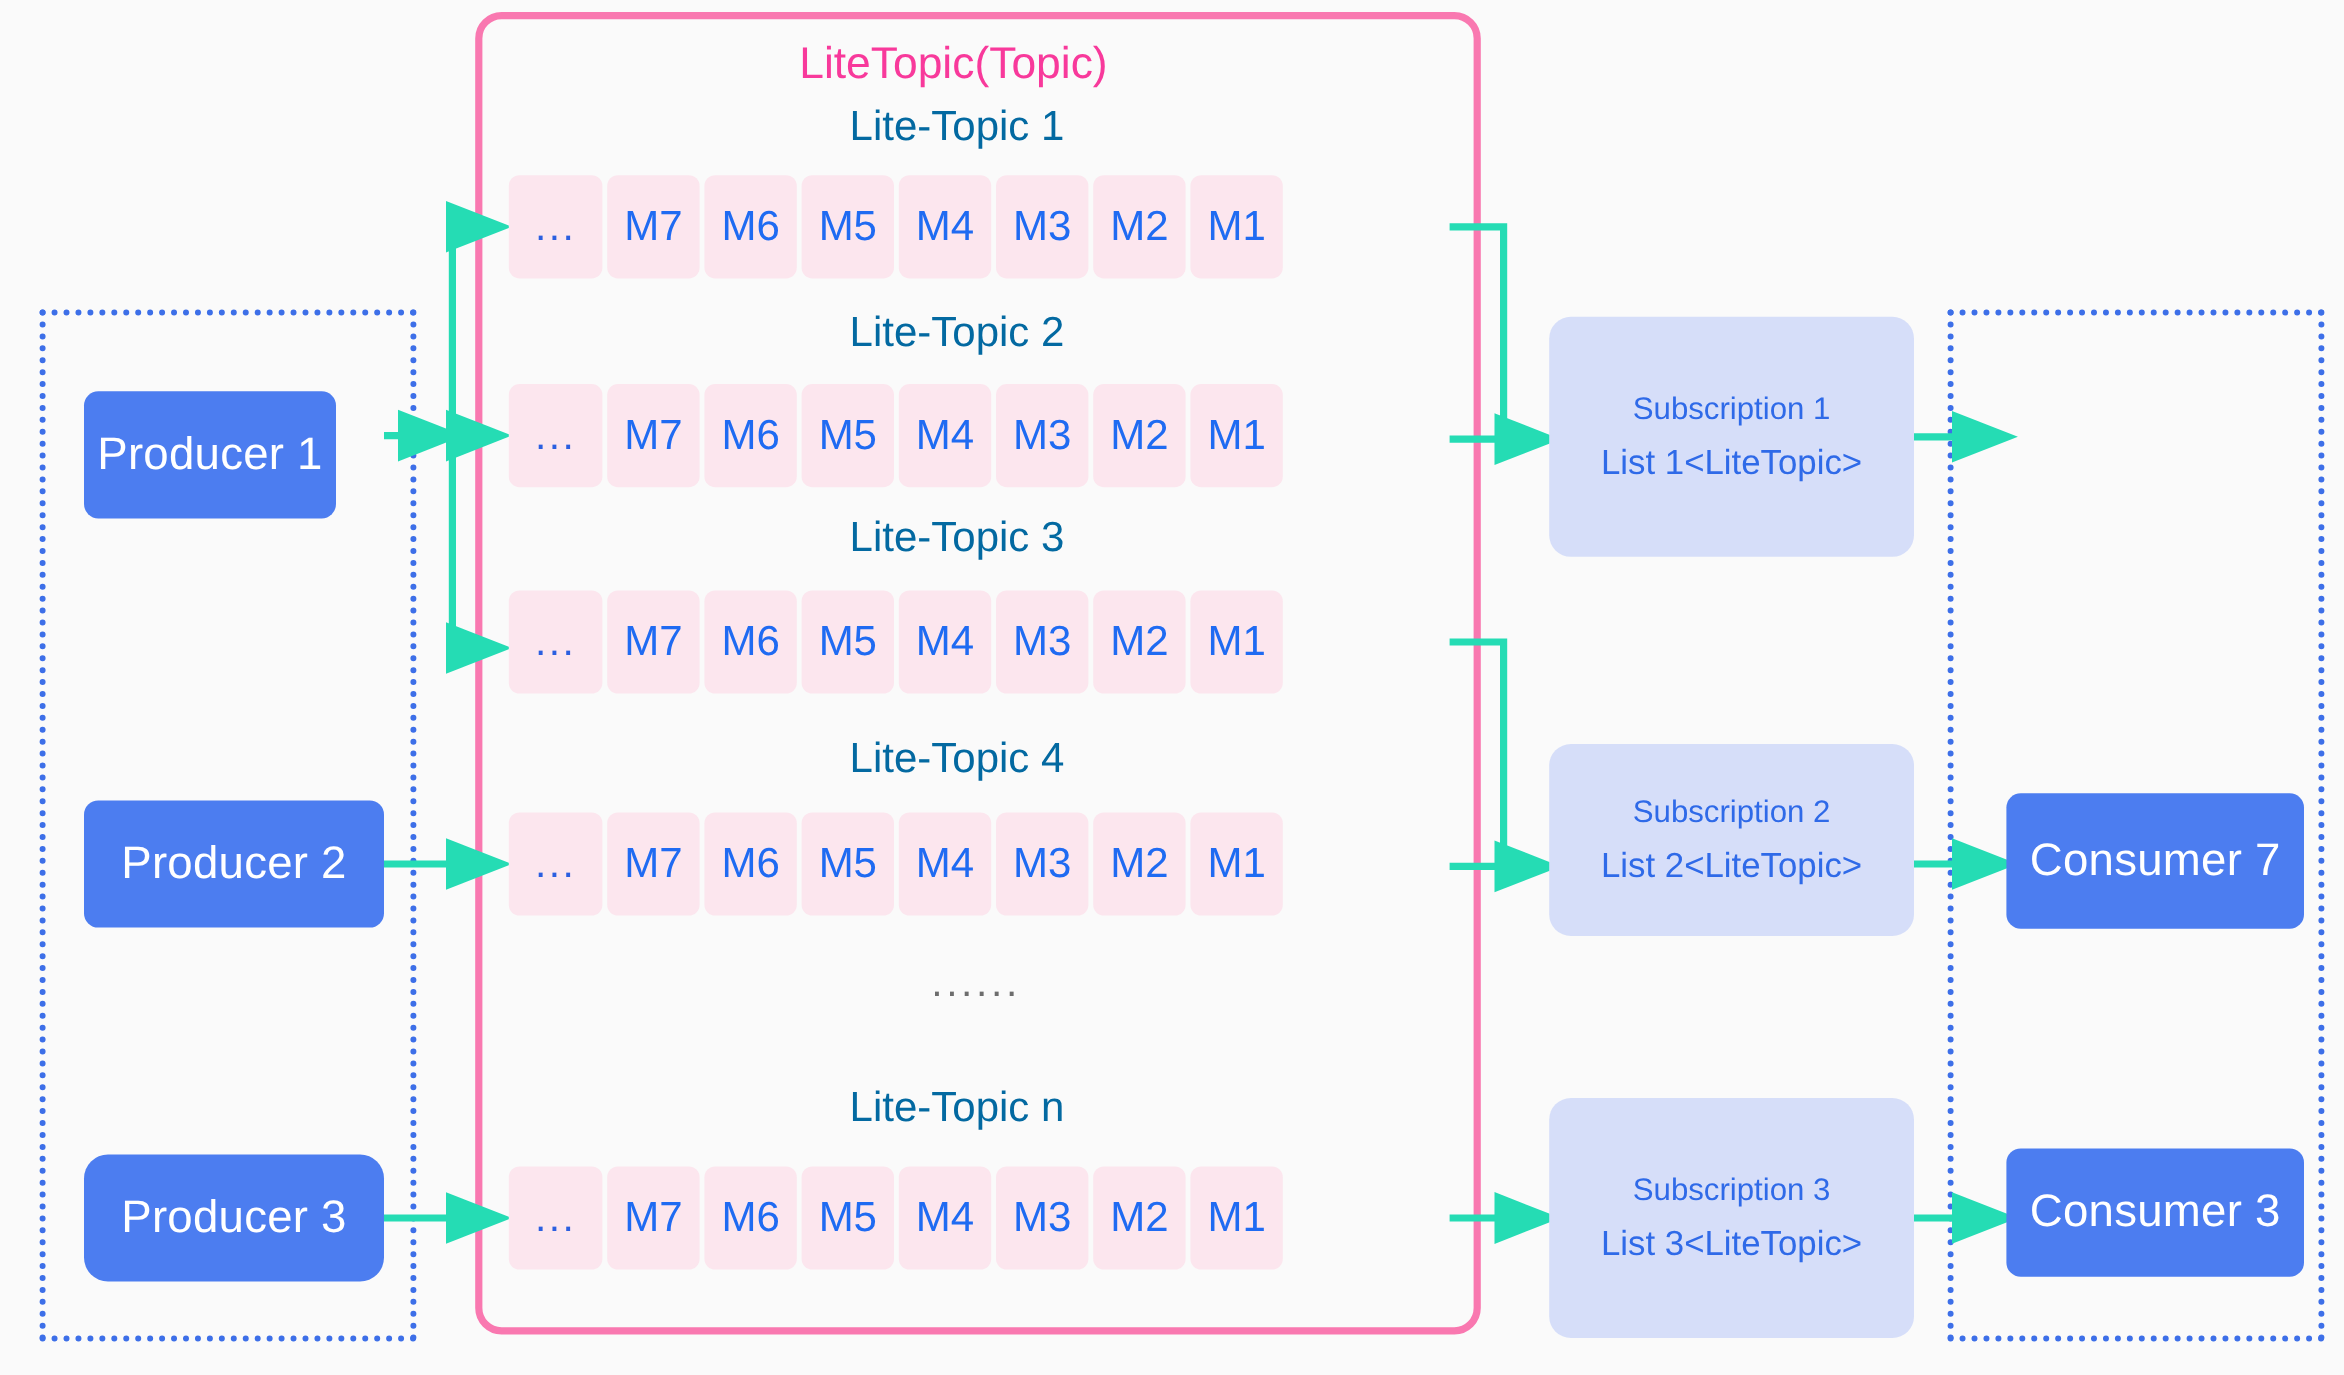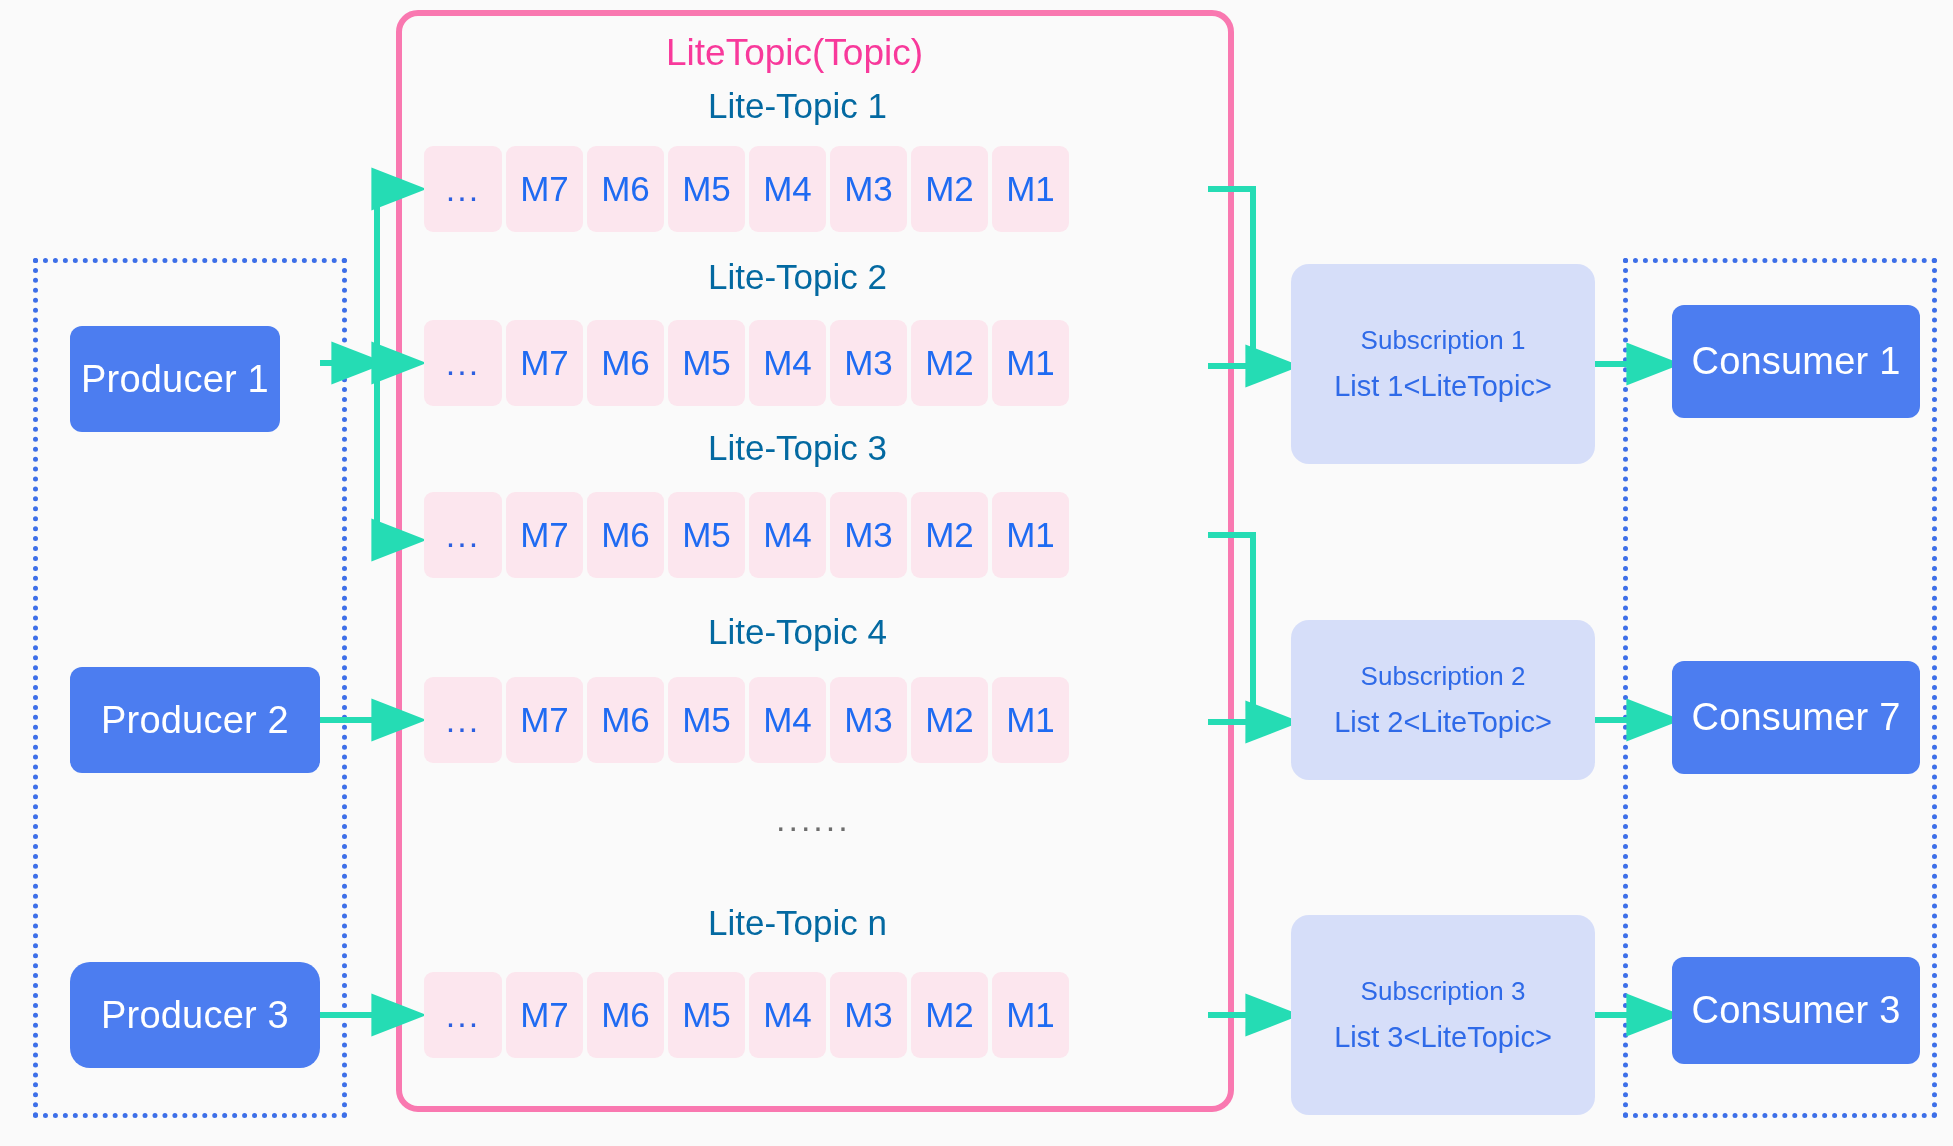--- a/index.html
+++ b/index.html
@@ -242,17 +242,16 @@
   </div>
   <div class="sub-box" style="left:1291px; top:620px; width:304px; height:160px;">
     <div class="sub-title">Subscription 2</div>
     <div class="sub-sub">List 2&lt;LiteTopic&gt;</div>
   </div>
   <div class="sub-box" style="left:1291px; top:915px; width:304px; height:200px;">
     <div class="sub-title">Subscription 3</div>
     <div class="sub-sub">List 3&lt;LiteTopic&gt;</div>
   </div>
 
-  <div class="node-blue" style="left:1672px; top:305px; width:248px; height:113px;">Consumer 1</div>
   <div class="node-blue" style="left:1672px; top:661px; width:248px; height:113px;">Consumer 7</div>
   <div class="node-blue" style="left:1672px; top:957px; width:248px; height:107px;">Consumer 3</div>
 
 </div>
 
 </body></html>

